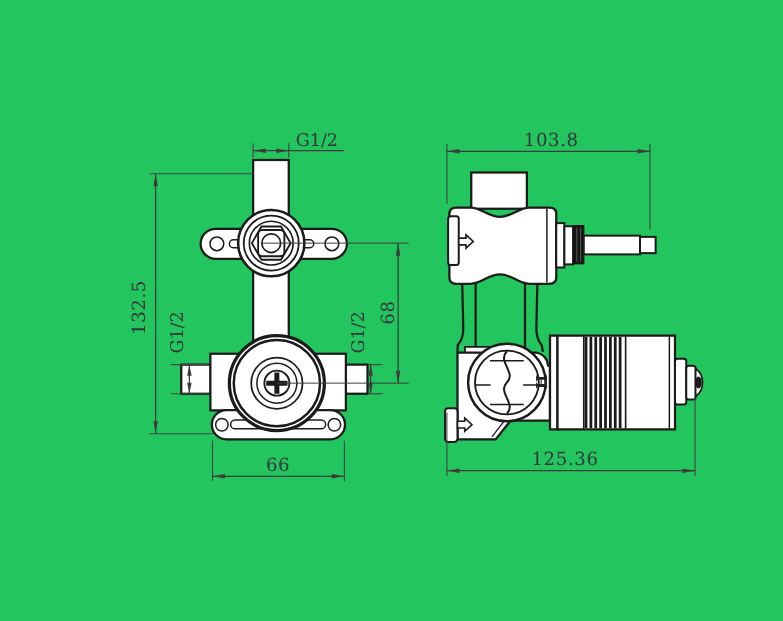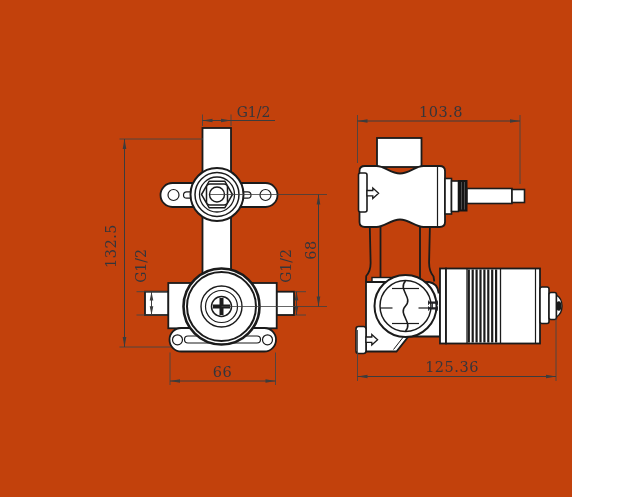--- a/index.html
+++ b/index.html
@@ -1,16 +1,16 @@
 <!DOCTYPE html>
 <html><head>
 <meta charset="utf-8">
 <style>
   html,body{margin:0;padding:0;background:#ffffff;}
-  .canvas{position:relative;width:572px;height:497px;background:#c2410c;overflow:hidden;}
+  .canvas{position:relative;width:626px;height:497px;background:#22c55e;overflow:hidden;}
   svg{display:block;}
   .obj{stroke:#1b1b1b;fill:none;stroke-width:1.8;}
   .objf{stroke:#1b1b1b;fill:#ffffff;stroke-width:1.8;}
   .thin{stroke:#1b1b1b;fill:none;stroke-width:1.2;}
   .dim{stroke:#3c3c3c;fill:none;stroke-width:1;}
   .ext{stroke:#454545;fill:none;stroke-width:0.9;}
   .cl{stroke:#3f3f3f;fill:none;stroke-width:0.8;}
   .ah{fill:#3c3c3c;stroke:none;}
   .dimtext{font-family:"DejaVu Serif", serif; font-size:14.5px; fill:#35353b; letter-spacing:0.5px;}
   .thread{font-family:"DejaVu Serif", serif; font-size:14px; fill:#35353b;}

